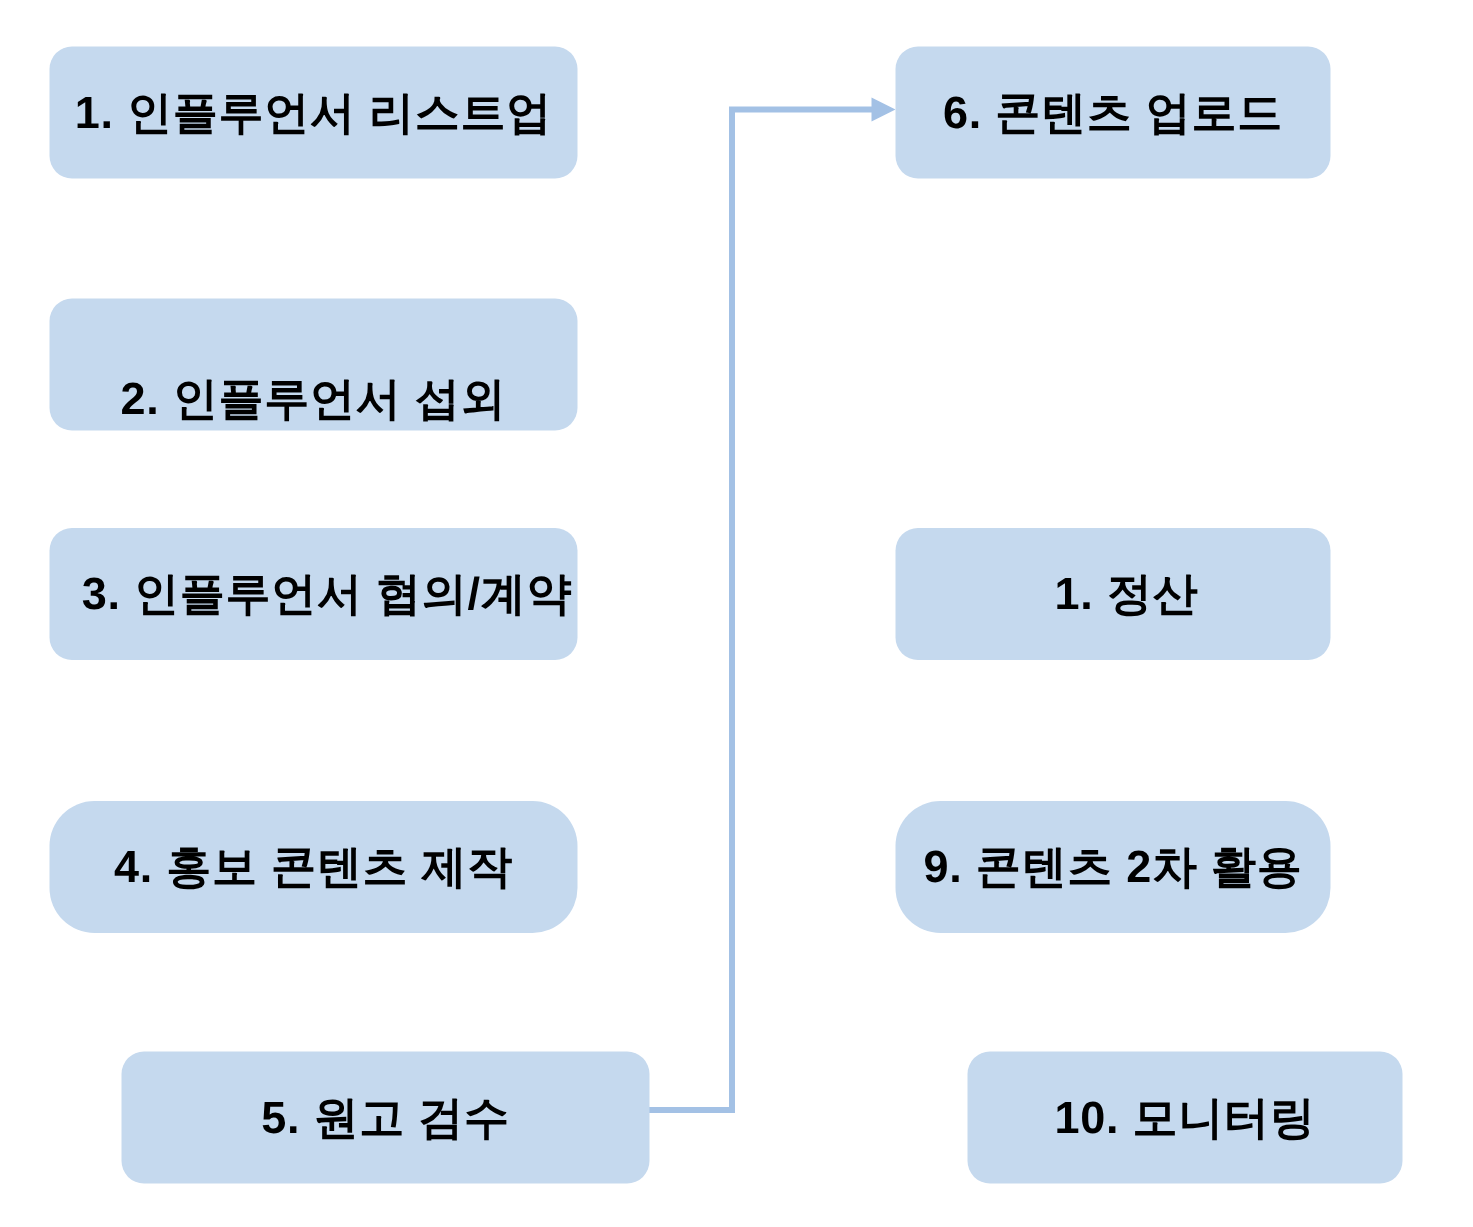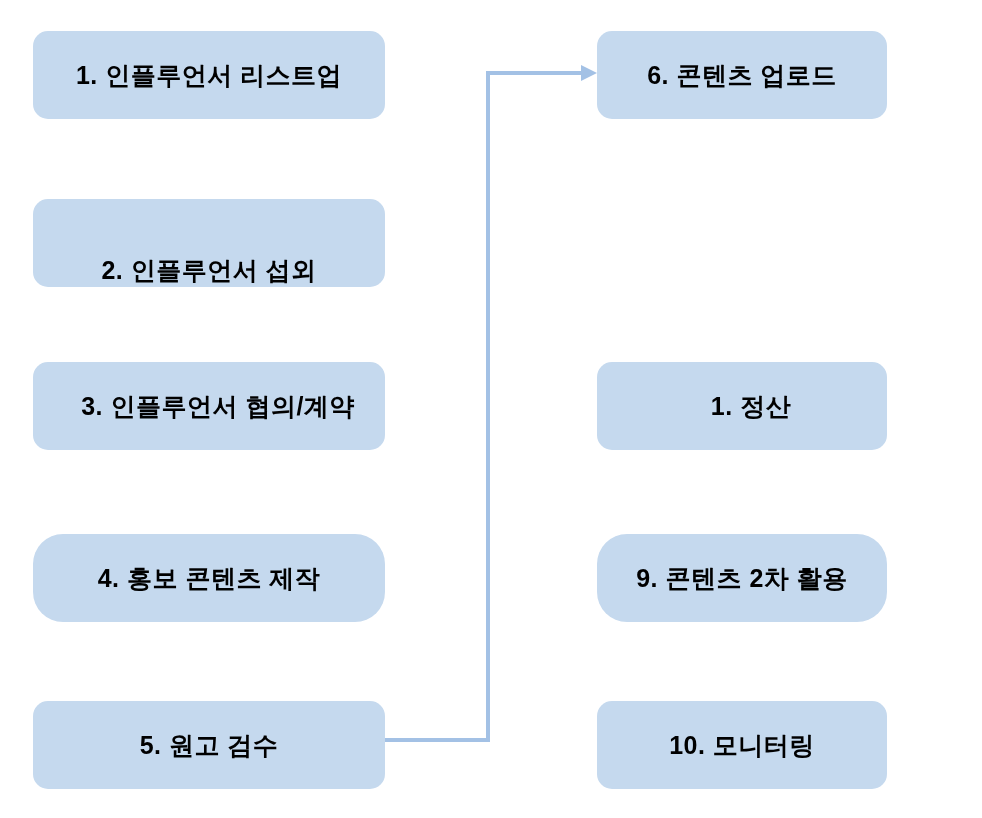--- a/index.html
+++ b/index.html
@@ -22,31 +22,31 @@
     background:var(--box-fill);
     border-radius:15px;
     display:flex;
     align-items:center;
     justify-content:center;
     box-sizing:border-box;
   }
   .flow-box span{
     color:var(--text);
     font-weight:bold;
-    font-size:25px;
+    font-size:30px;
     letter-spacing:0.5px;
     white-space:nowrap;
   }
   .colL{left:33px;width:352px;}
   .colR{left:597px;width:290px;}
   .row1{top:31px;}
   .row2{top:199px;align-items:flex-end;}
-  .row3{top:362px;padding-left:18px;}
+  .row3{top:352px;padding-left:18px;}
   .row4{top:534px;border-radius:30px;}
-  .row5{top:701px;}
+  .row5{top:701px;margin-left:48px;}
   .connector-svg{position:absolute;left:0;top:0;width:982px;height:818px;pointer-events:none;}
   .connector-line{stroke:var(--arrow);stroke-width:4;fill:none;}
   .connector-head{fill:var(--arrow);stroke:none;}
 </style>
 </head>
 <body>
 
 <div class="stage">
 
   <svg class="connector-svg" viewBox="0 0 982 818" xmlns="http://www.w3.org/2000/svg">

